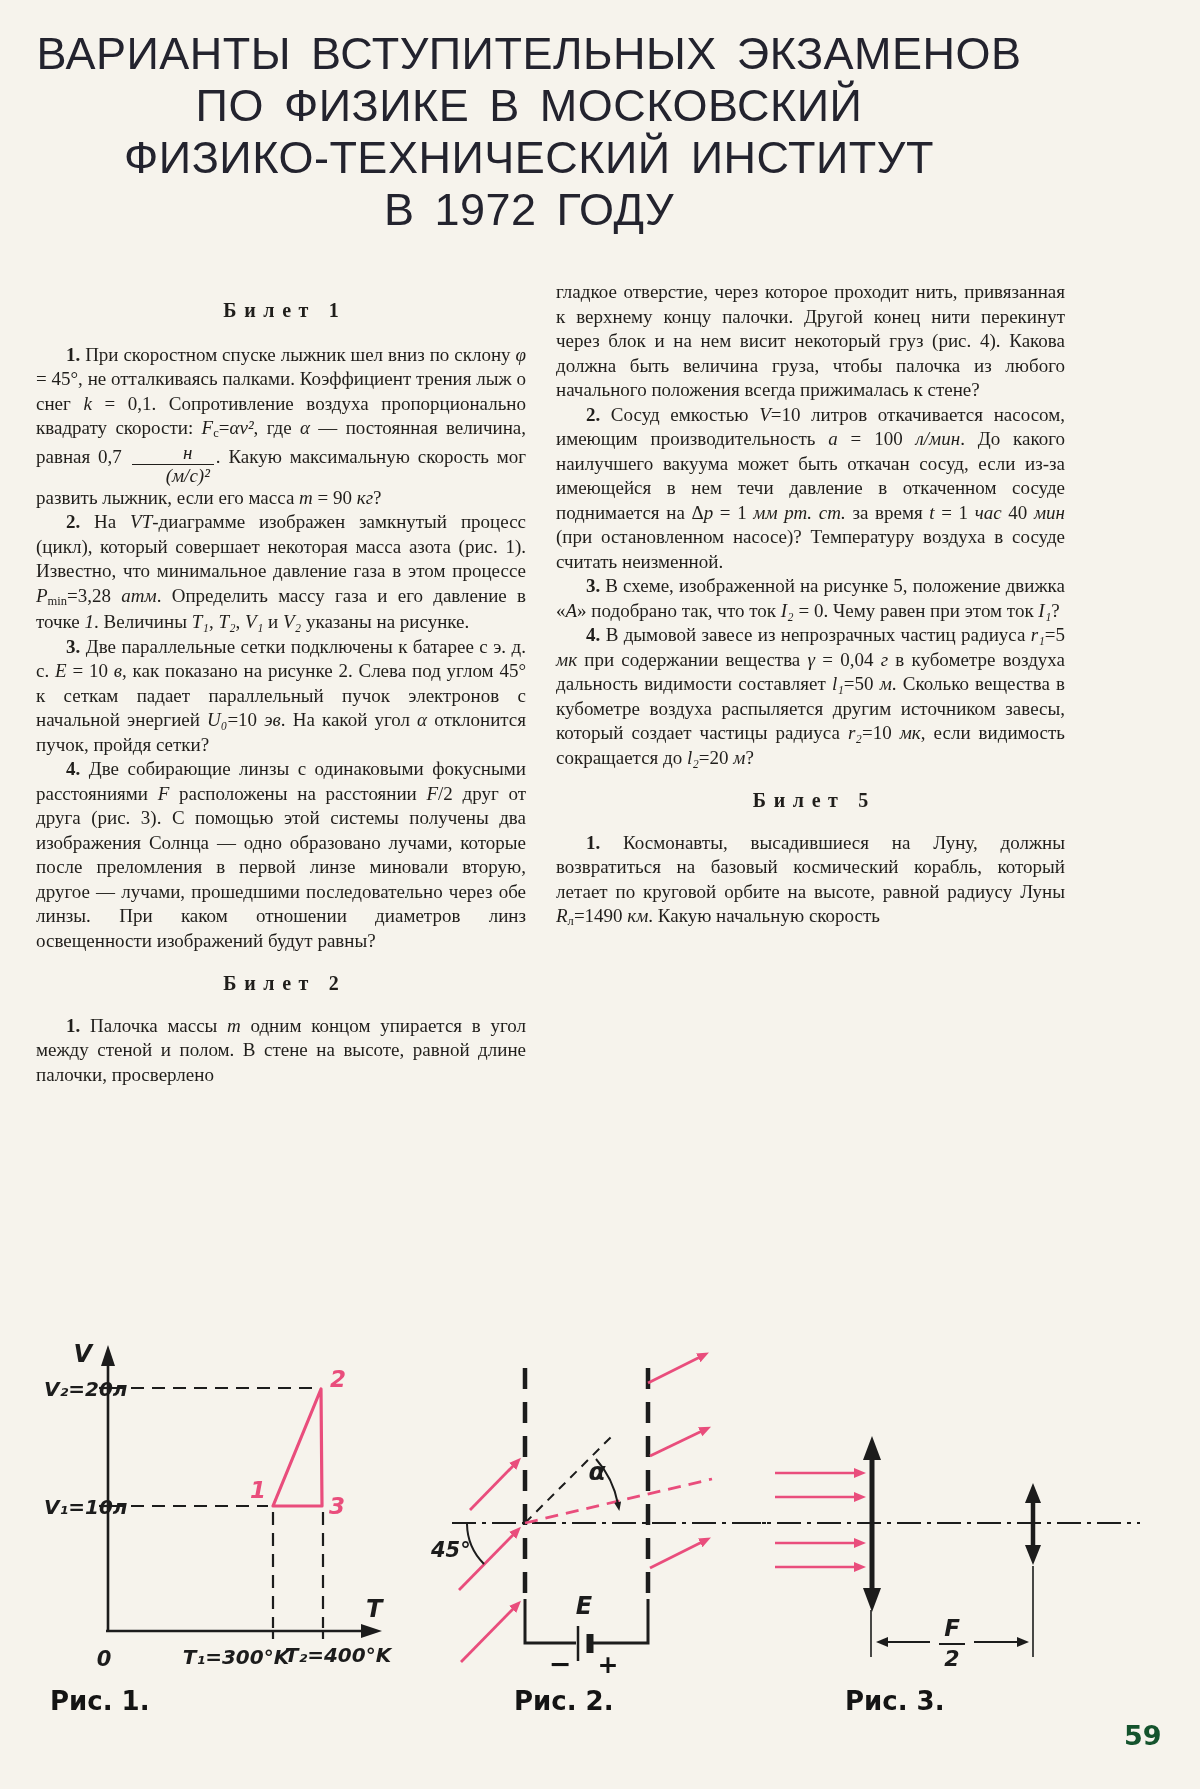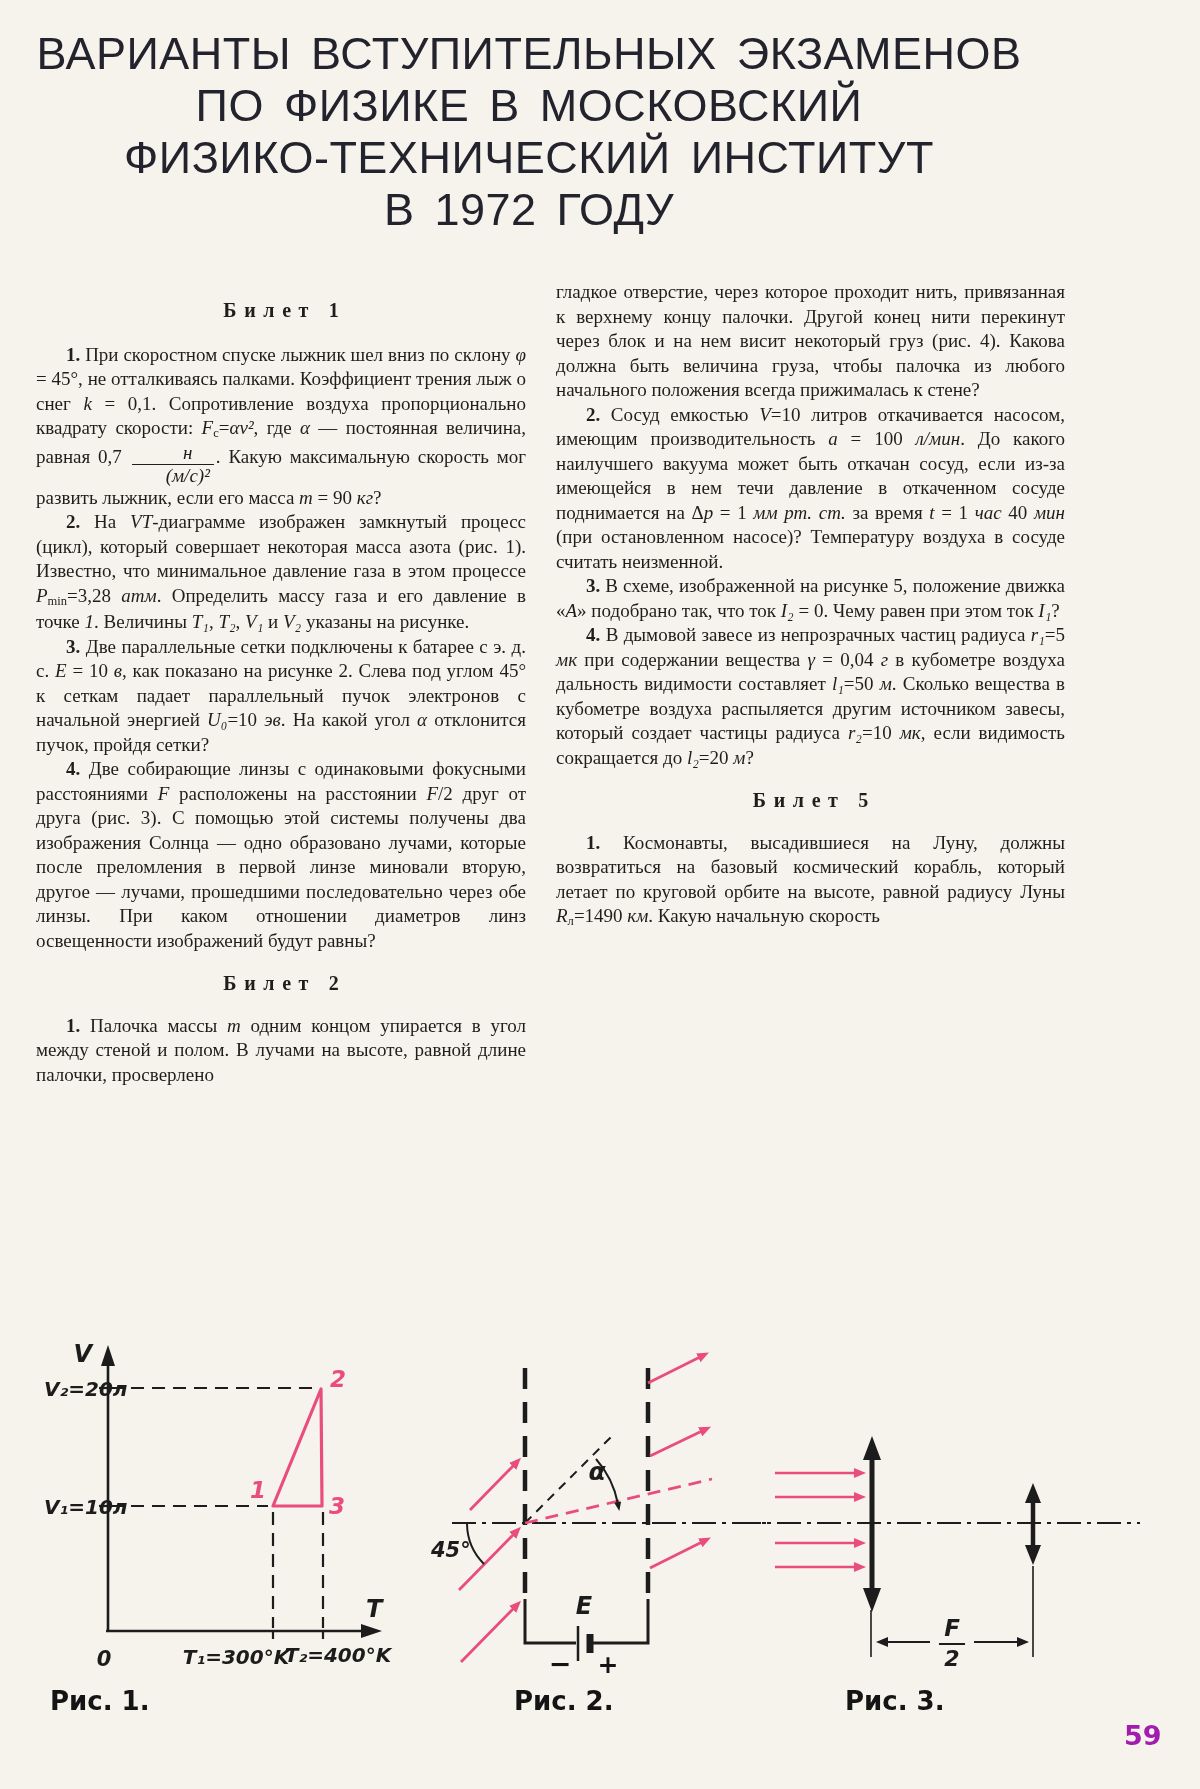--- a/index.html
+++ b/index.html
@@ -28,21 +28,21 @@
   .sub{font-size:.66em;position:relative;top:.25em;}
   .frac{display:inline-block;vertical-align:-1.0em;text-align:center;line-height:1.06;font-style:italic;margin:0 2px;}
   .frac .fn{display:block;padding:0 4px 1px;border-bottom:1.5px solid #201e1b;}
   .frac .fd{display:block;padding:1px 4px 0;}
   .figures{position:absolute;left:0;top:1180px;}
   .fl{font-family:"DejaVu Sans",sans-serif;font-style:italic;font-weight:bold;fill:#1c1c1c;}
   .fp{fill:#e94d7c;}
   .fc{font-family:"DejaVu Sans",sans-serif;font-weight:bold;font-style:normal;fill:#141414;}
   .pageno{
     position:absolute;left:1124px;top:1720px;
-    font-family:"DejaVu Sans",sans-serif;font-weight:bold;font-size:27px;color:#a21caf;
+    font-family:"DejaVu Sans",sans-serif;font-weight:bold;font-size:27px;color:#14532d;
   }
 </style>
 </head>
 <body>
 
 <div>
 
   <header class="title">
     <div>ВАРИАНТЫ ВСТУПИТЕЛЬНЫХ ЭКЗАМЕНОВ</div>
     <div>ПО ФИЗИКЕ В МОСКОВСКИЙ</div>
@@ -50,21 +50,21 @@
     <div>В 1972 ГОДУ</div>
   </header>
 
   <section class="col col-left">
     <h2 class="ticket">Билет 1</h2>
     <p class="para"><span class="b">1.</span><span> При скоростном спуске лыжник шел вниз по склону </span><span class="i">φ</span><span> = 45°, не отталкиваясь палками. Коэффициент трения лыж о снег </span><span class="i">k</span><span> = 0,1. Сопротивление воздуха пропорционально квадрату скорости: </span><span class="i">F</span><span class="sub">с</span><span>=</span><span class="i">αv²</span><span>, где </span><span class="i">α</span><span> — постоянная величина, равная 0,7 </span><span class="frac"><span class="fn">н</span><span class="fd">(м/с)²</span></span><span>. Какую максимальную скорость мог развить лыжник, если его масса </span><span class="i">m</span><span> = 90 </span><span class="i">кг</span><span>?</span></p>
     <p class="para"><span class="b">2.</span><span> На </span><span class="i">VT</span><span>-диаграмме изображен замкнутый процесс (цикл), который совершает некоторая масса азота (рис. 1). Известно, что минимальное давление газа в этом процессе </span><span class="i">P</span><span class="sub">min</span><span>=3,28 </span><span class="i">атм</span><span>. Определить массу газа и его давление в точке </span><span class="i">1</span><span>. Величины </span><span class="i">T₁</span><span>, </span><span class="i">T₂</span><span>, </span><span class="i">V₁</span><span> и </span><span class="i">V₂</span><span> указаны на рисунке.</span></p>
     <p class="para"><span class="b">3.</span><span> Две параллельные сетки подключены к батарее с э. д. с. </span><span class="i">E</span><span> = 10 </span><span class="i">в</span><span>, как показано на рисунке 2. Слева под углом 45° к сеткам падает параллельный пучок электронов с начальной энергией </span><span class="i">U₀</span><span>=10 </span><span class="i">эв</span><span>. На какой угол </span><span class="i">α</span><span> отклонится пучок, пройдя сетки?</span></p>
     <p class="para"><span class="b">4.</span><span> Две собирающие линзы с одинаковыми фокусными расстояниями </span><span class="i">F</span><span> расположены на расстоянии </span><span class="i">F</span><span>/2 друг от друга (рис. 3). С помощью этой системы получены два изображения Солнца — одно образовано лучами, которые после преломления в первой линзе миновали вторую, другое — лучами, прошедшими последовательно через обе линзы. При каком отношении диаметров линз освещенности изображений будут равны?</span></p>
     <h2 class="ticket mid">Билет 2</h2>
-    <p class="para"><span class="b">1.</span><span> Палочка массы </span><span class="i">m</span><span> одним концом упирается в угол между стеной и полом. В лучами на высоте, равной длине палочки, просверлено</span></p>
+    <p class="para"><span class="b">1.</span><span> Палочка массы </span><span class="i">m</span><span> одним концом упирается в угол между стеной и полом. В стене на высоте, равной длине палочки, просверлено</span></p>
   </section>
 
   <section class="col col-right">
     <p class="para cont"><span>гладкое отверстие, через которое проходит нить, привязанная к верхнему концу палочки. Другой конец нити перекинут через блок и на нем висит некоторый груз (рис. 4). Какова должна быть величина груза, чтобы палочка из любого начального положения всегда прижималась к стене?</span></p>
     <p class="para"><span class="b">2.</span><span> Сосуд емкостью </span><span class="i">V</span><span>=10 литров откачивается насосом, имеющим производительность </span><span class="i">a</span><span> = 100 </span><span class="i">л/мин</span><span>. До какого наилучшего вакуума может быть откачан сосуд, если из-за имеющейся в нем течи давление в откаченном сосуде поднимается на </span><span>Δ</span><span class="i">p</span><span> = 1 </span><span class="i">мм рт. ст.</span><span> за время </span><span class="i">t</span><span> = 1 </span><span class="i">час</span><span> 40 </span><span class="i">мин</span><span> (при остановленном насосе)? Температуру воздуха в сосуде считать неизменной.</span></p>
     <p class="para"><span class="b">3.</span><span> В схеме, изображенной на рисунке 5, положение движка «</span><span class="i">А</span><span>» подобрано так, что ток </span><span class="i">I₂</span><span> = 0. Чему равен при этом ток </span><span class="i">I₁</span><span>?</span></p>
     <p class="para"><span class="b">4.</span><span> В дымовой завесе из непрозрачных частиц радиуса </span><span class="i">r₁</span><span>=5 </span><span class="i">мк</span><span> при содержании вещества </span><span class="i">γ</span><span> = 0,04 </span><span class="i">г</span><span> в кубометре воздуха дальность видимости составляет </span><span class="i">l₁</span><span>=50 </span><span class="i">м</span><span>. Сколько вещества в кубометре воздуха распыляется другим источником завесы, который создает частицы радиуса </span><span class="i">r₂</span><span>=10 </span><span class="i">мк</span><span>, если видимость сокращается до </span><span class="i">l₂</span><span>=20 </span><span class="i">м</span><span>?</span></p>
     <h2 class="ticket mid">Билет 5</h2>
     <p class="para"><span class="b">1.</span><span> Космонавты, высадившиеся на Луну, должны возвратиться на базовый космический корабль, который летает по круговой орбите на высоте, равной радиусу Луны </span><span class="i">R</span><span class="sub">л</span><span>=1490 </span><span class="i">км</span><span>. Какую начальную скорость</span></p>
   </section>

